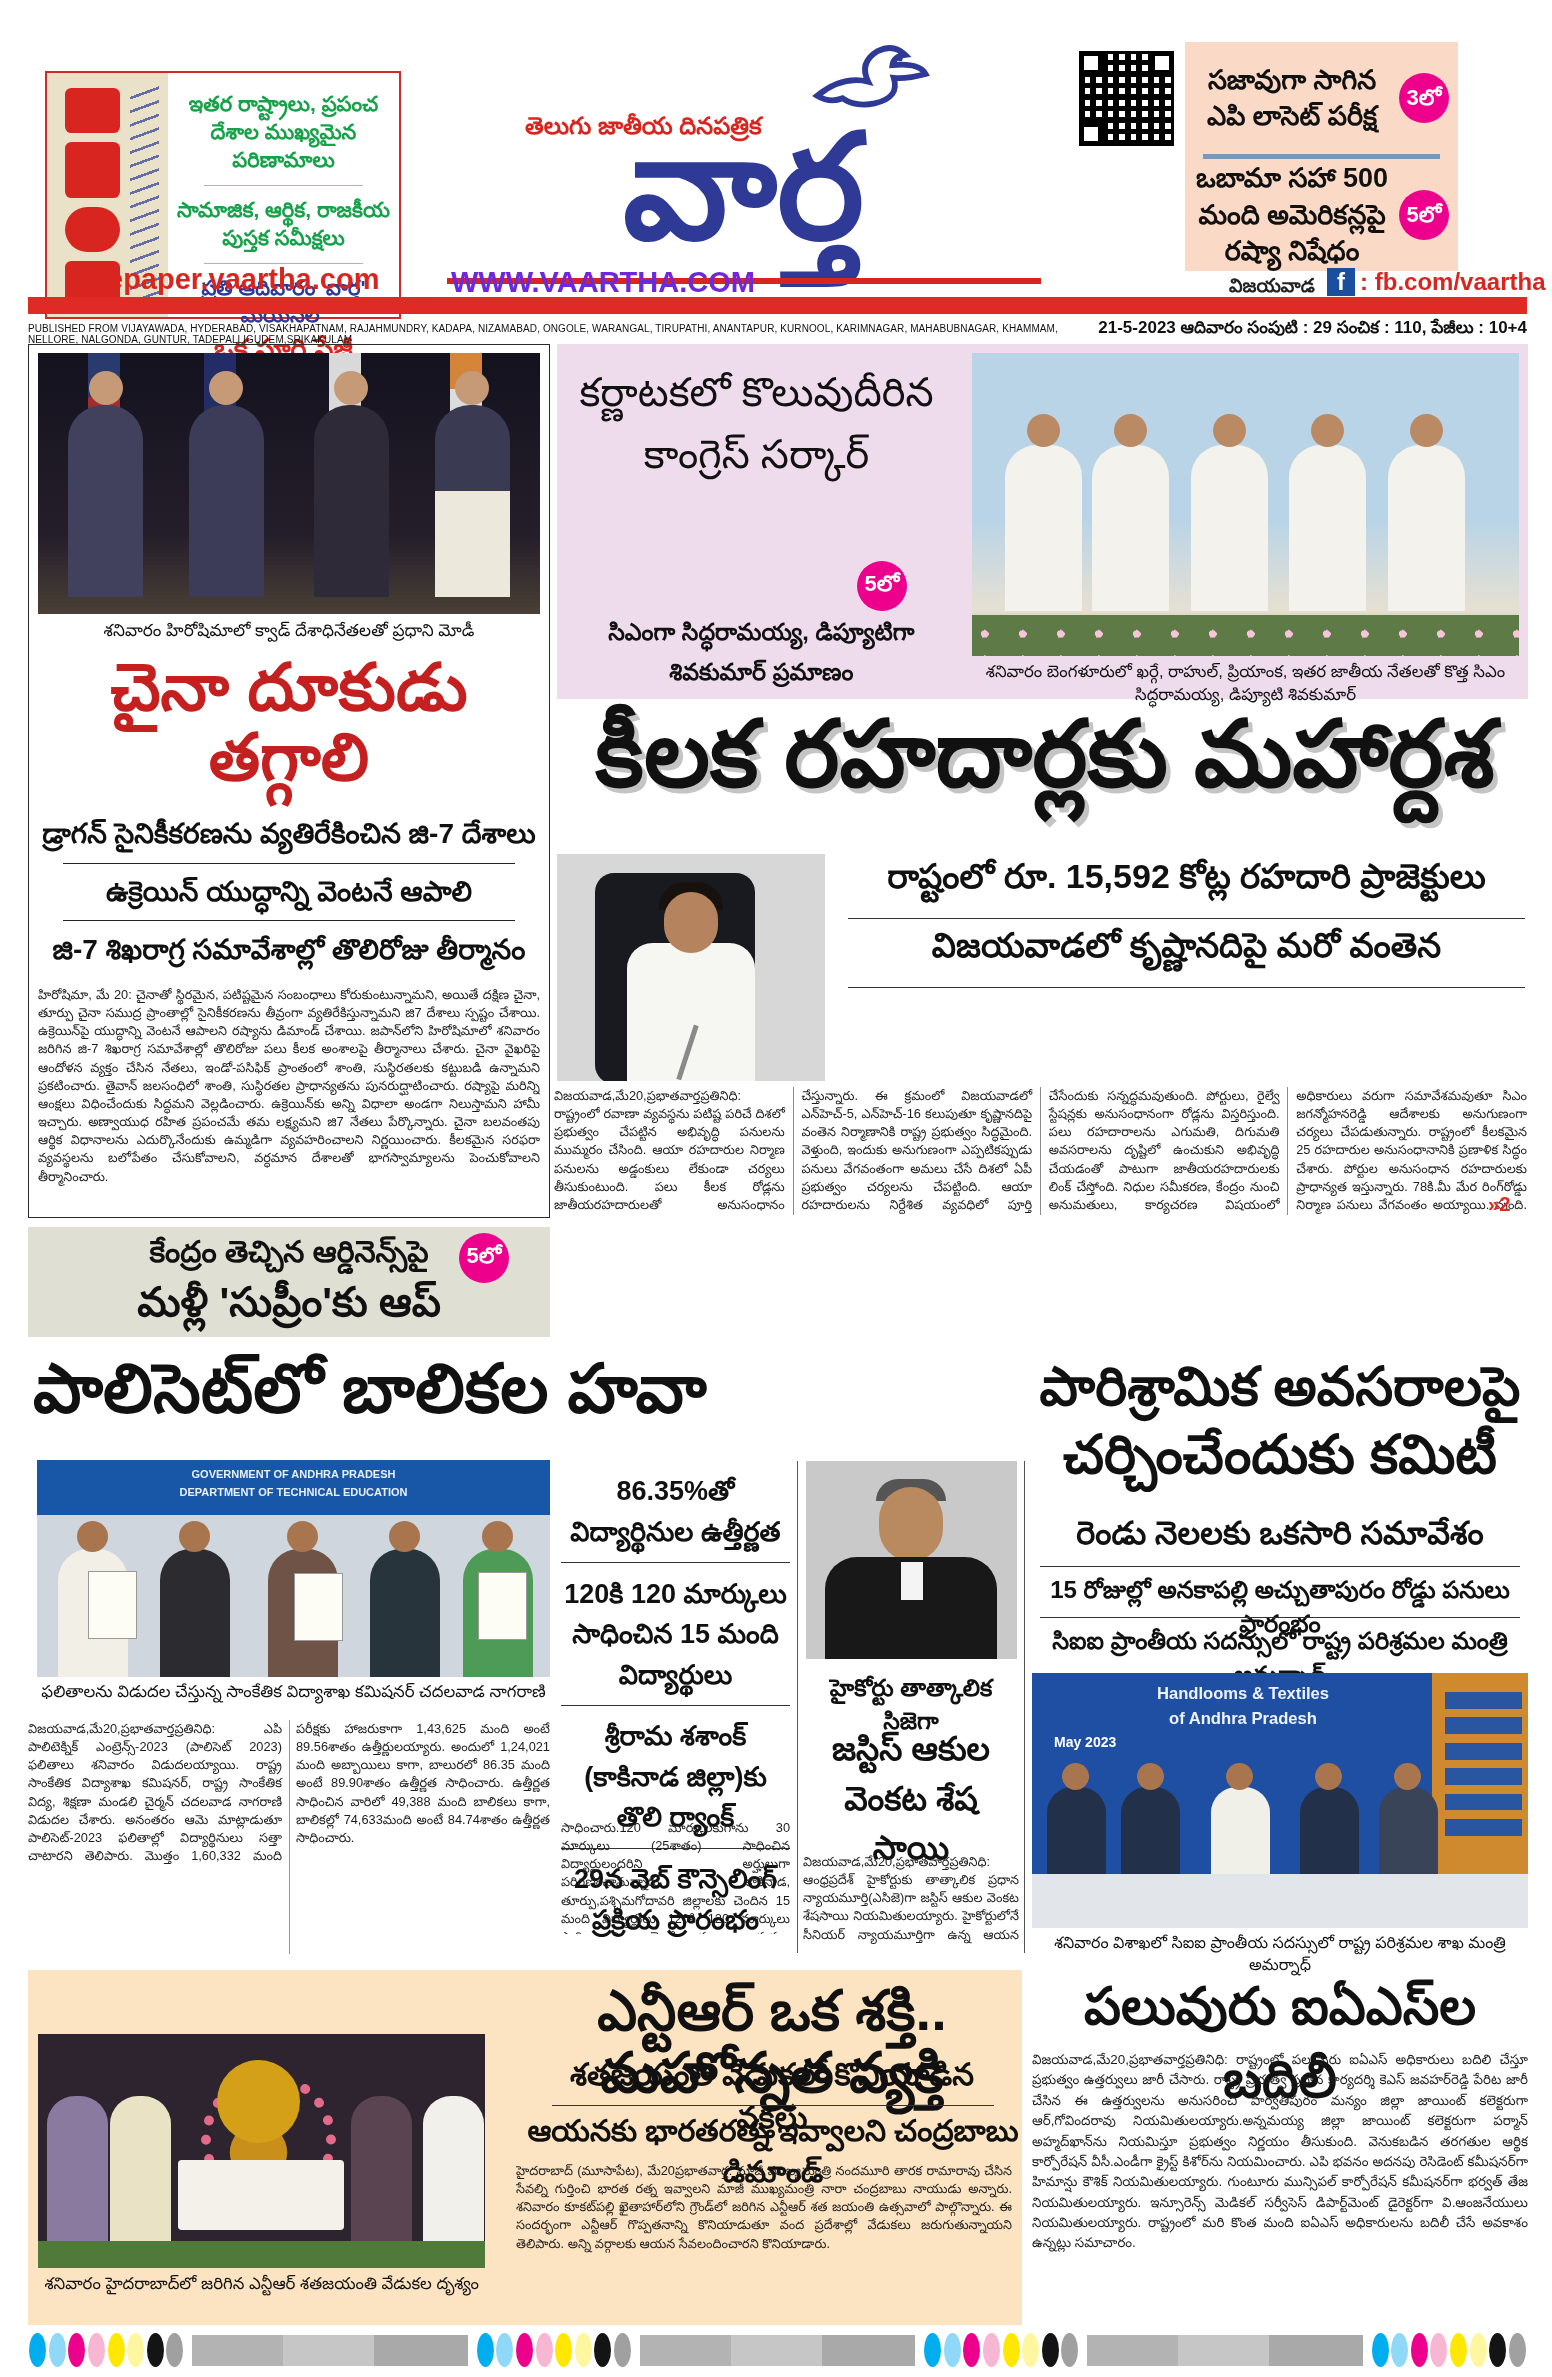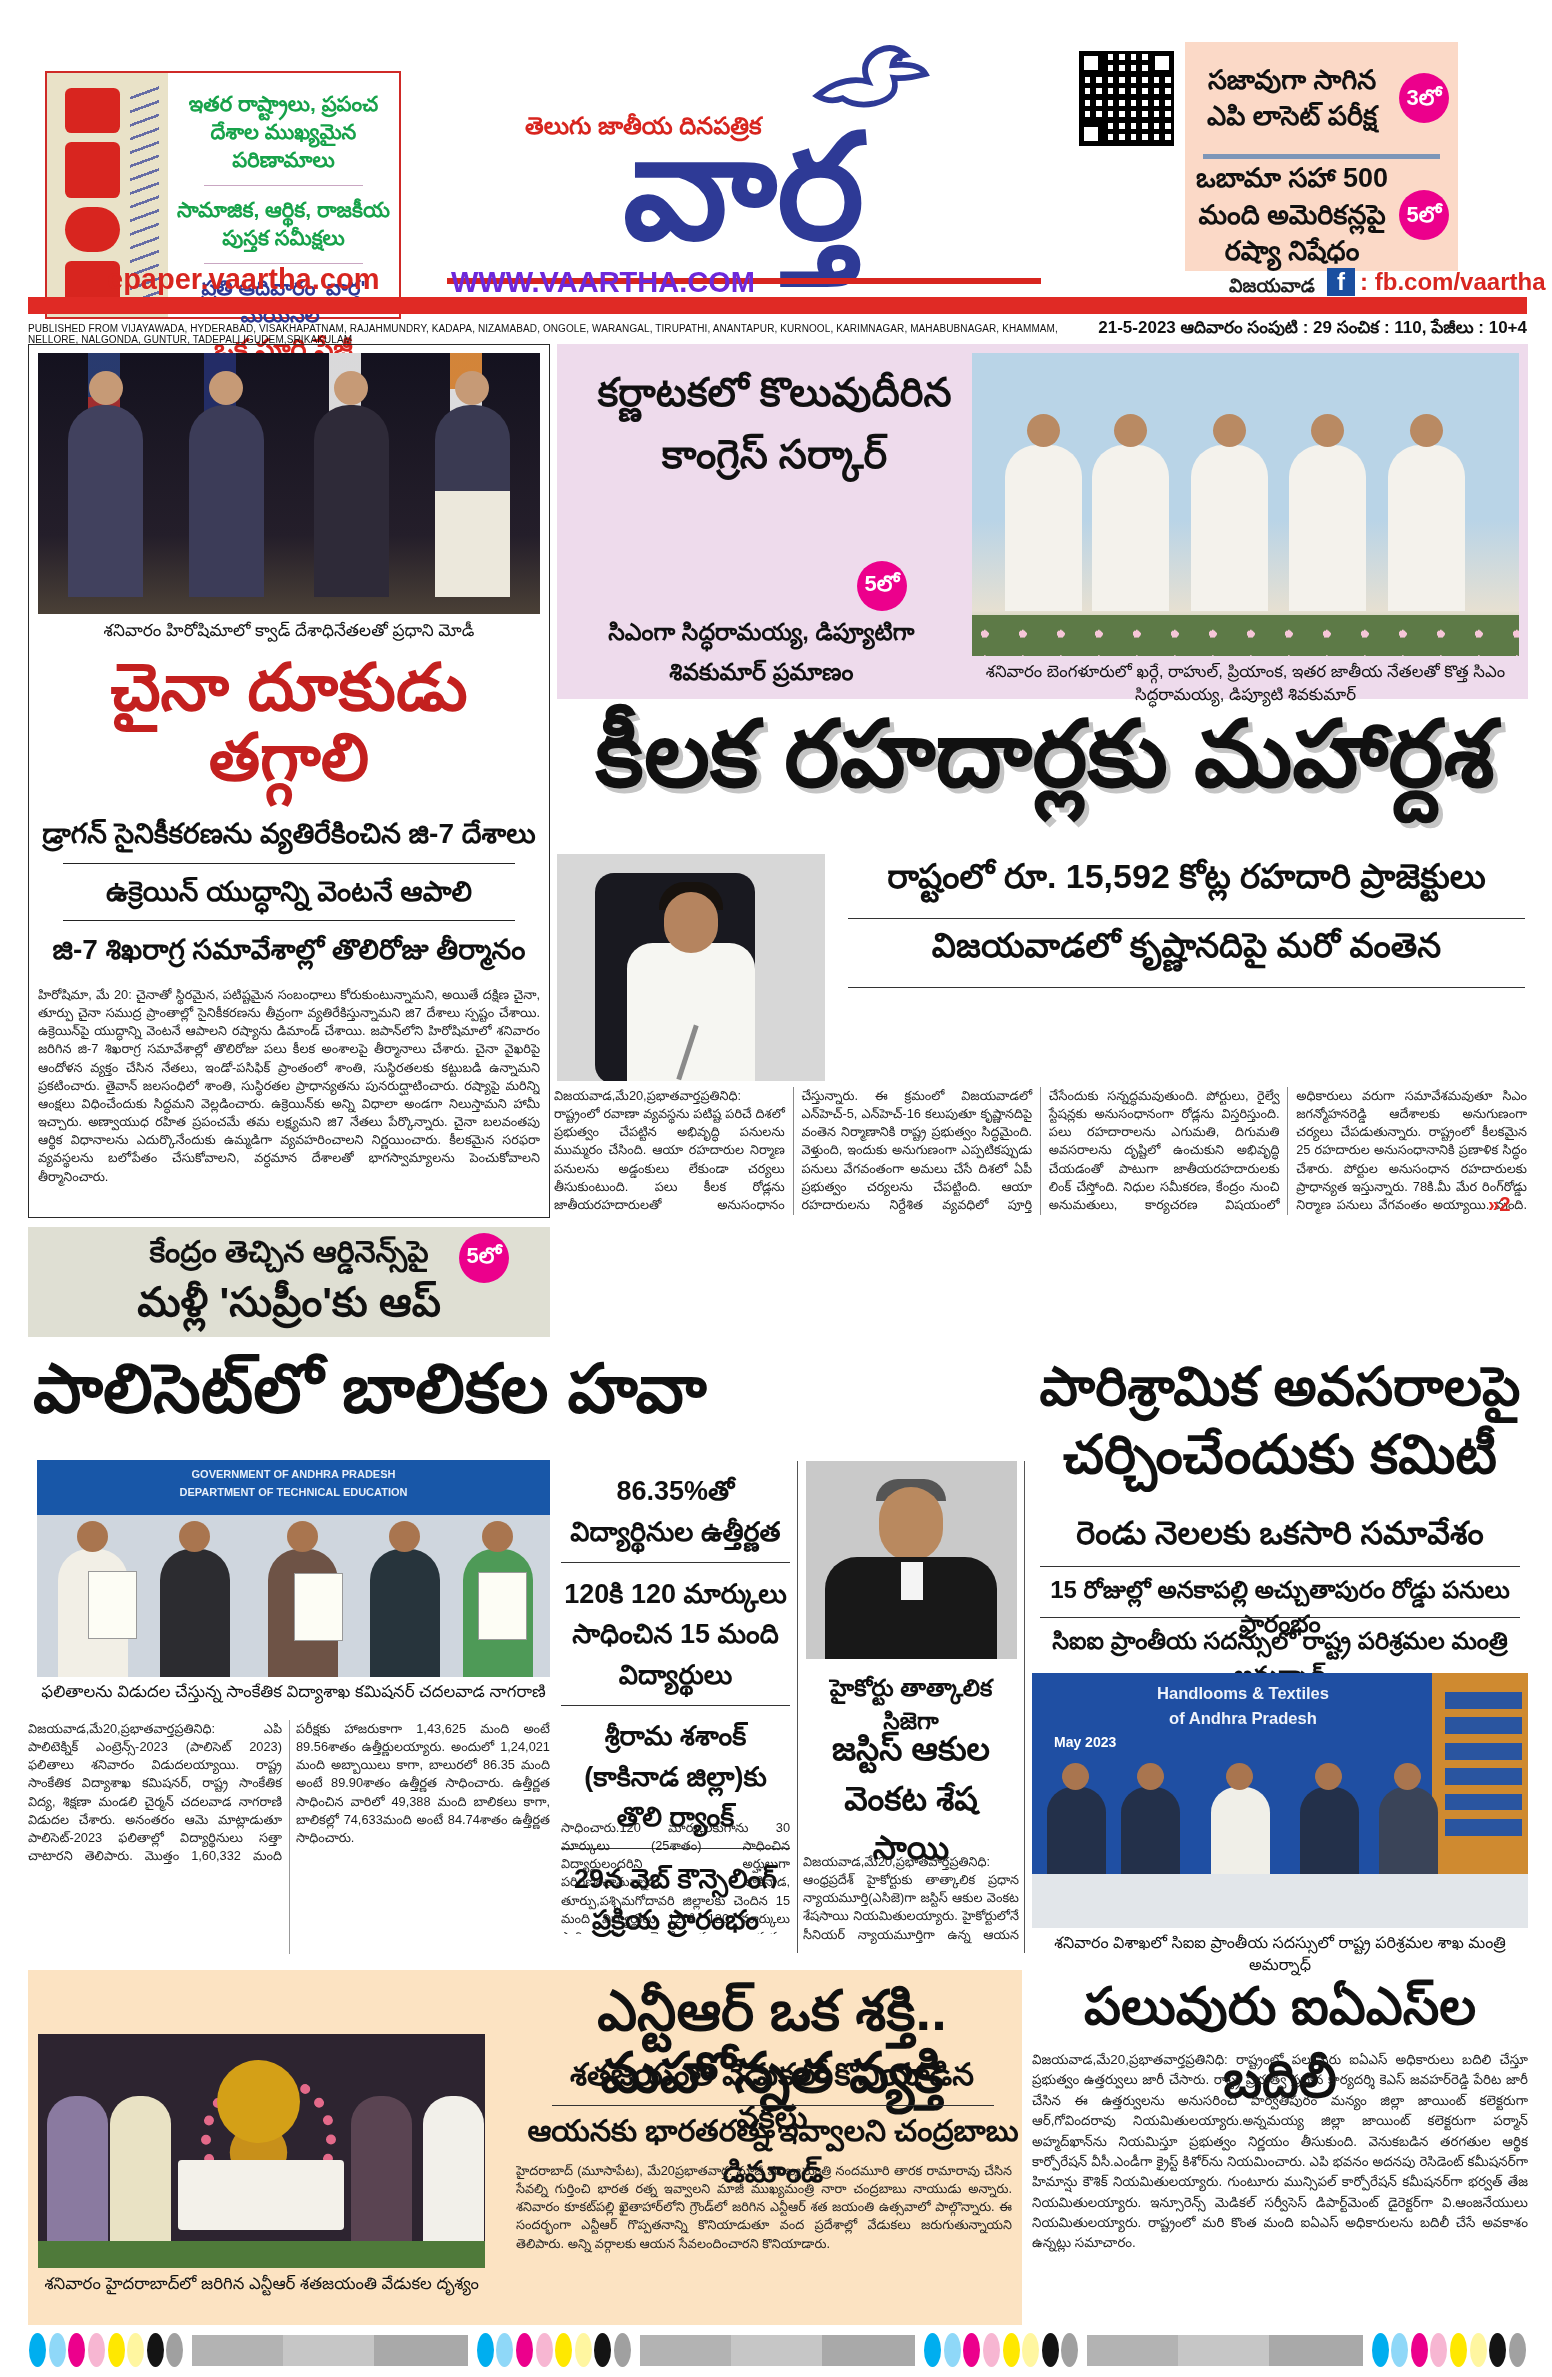--- a/index.html
+++ b/index.html
@@ -49,21 +49,21 @@
   .flag{position:absolute;top:0;width:32px;height:109px;opacity:.9;}
   .fig{position:absolute;bottom:16.6px;width:75px;height:192px;border-radius:35px 35px 0 0;}
   .fig::before{content:"";position:absolute;top:-34px;left:20.4px;width:34px;height:34px;border-radius:50%;background:#c69a76;}
   .china-cap{text-align:center;font-size:17px;padding:7.7px 0 2.6px;}
   .china-head{color:#c3201f;font-size:66px;font-weight:bold;text-align:center;line-height:1.05;margin:6.4px 0 14px;}
   .china-sub{font-size:28px;font-weight:bold;text-align:center;padding:10.2px 0;line-height:1.3;}
   .china-div{border-top:1.9px solid #222;width:90%;margin:0 auto;}
   .china-body{height:280px;margin-top:7.7px;}
   
   .kbox{left:557px;top:344px;width:971px;height:355px;background:#eedbec;}
-  .k-head{position:absolute;left:29px;top:16.6px;width:377px;font-size:40px;font-weight:bold;
+  .k-head{position:absolute;left:11px;top:16.6px;width:377px;font-size:40px;font-weight:normal;
           text-align:center;line-height:1.55;}
   .k-badge{position:absolute;left:300px;top:217px;}
   .k-sub{position:absolute;left:6.4px;top:268px;width:396px;font-size:23.6px;font-weight:bold;text-align:center;line-height:1.7;}
   .k-photo{position:absolute;left:415px;top:9px;width:547px;height:303px;
            background:linear-gradient(#b9d4e7 55%,#e6e0d2 85%,#7da05e);overflow:hidden;}
   .k-man{position:absolute;bottom:45px;width:77px;height:166px;background:#f4f2ec;border-radius:32px 32px 0 0;}
   .k-man::before{content:"";position:absolute;top:-31px;left:22px;width:33px;height:33px;border-radius:50%;background:#b98a63;}
   .k-flowers{position:absolute;bottom:0;width:100%;height:41px;
      background:radial-gradient(circle 6.4px at 12.8px 19px,#f6c6d8 60%,transparent 61%) 0 0/38px 25.5px #5d7a47;}
   .k-cap{position:absolute;left:415px;top:318px;width:547px;text-align:center;font-size:16.6px;}

